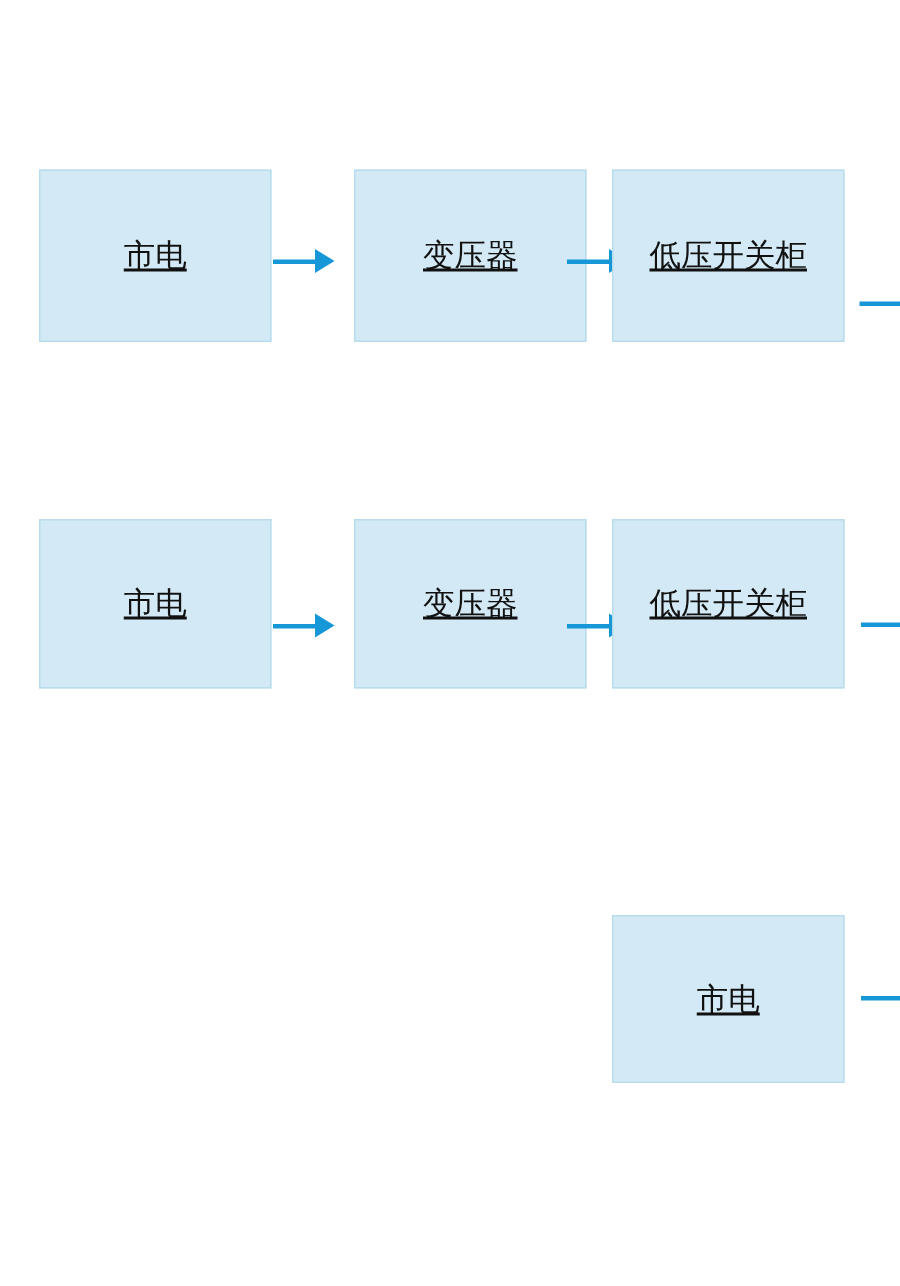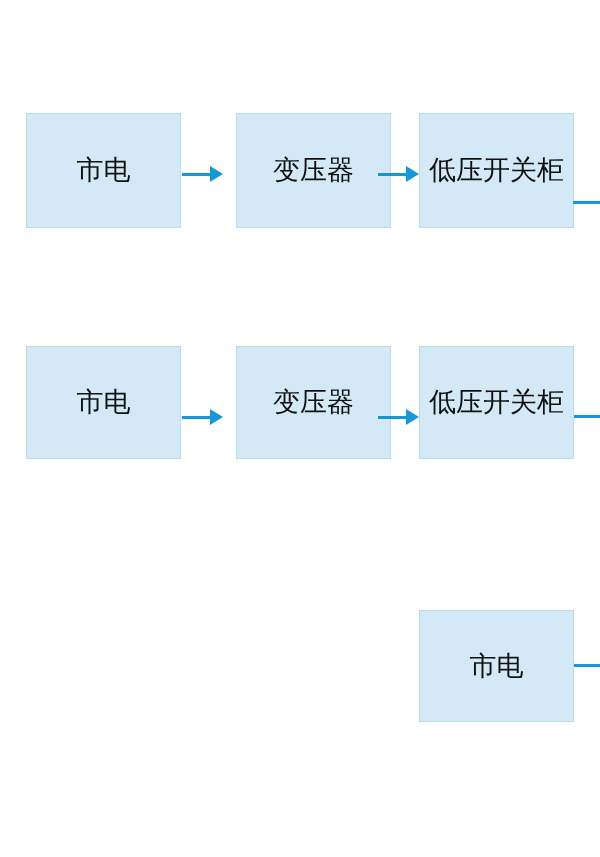--- a/index.html
+++ b/index.html
@@ -13,29 +13,30 @@
     position:relative;width:600px;height:857px;
     background:var(--background,#ffffff);
   }
   .node{
     position:absolute;width:155px;box-sizing:border-box;
     background:var(--box-fill,#d3eaf6);
     border:1px solid var(--box-border,#b7dcec);
     display:flex;align-items:center;justify-content:center;
   }
   .node .label{
-    font-size:27px;line-height:1;color:var(--text,#111111);
+    font-size:21px;line-height:1;color:var(--text,#111111);
     white-space:nowrap;
+    text-decoration:underline;
   }
   .r1{top:113px;height:115px}
   .r2{top:346px;height:113px}
   .r3{top:610px;height:112px}
   .c1{left:26px}
   .c2{left:236px}
-  .c3{left:419px}
+  .c3{left:408px}
 
   .arrow{
     position:absolute;width:41px;height:16px;
     display:flex;align-items:center;
   }
   .arrow .shaft{flex:1;height:3px;background:var(--arrow-blue,#1697d8)}
   .arrow .head{
     width:0;height:0;
     border-left:13px solid var(--arrow-blue,#1697d8);
     border-top:8px solid transparent;

